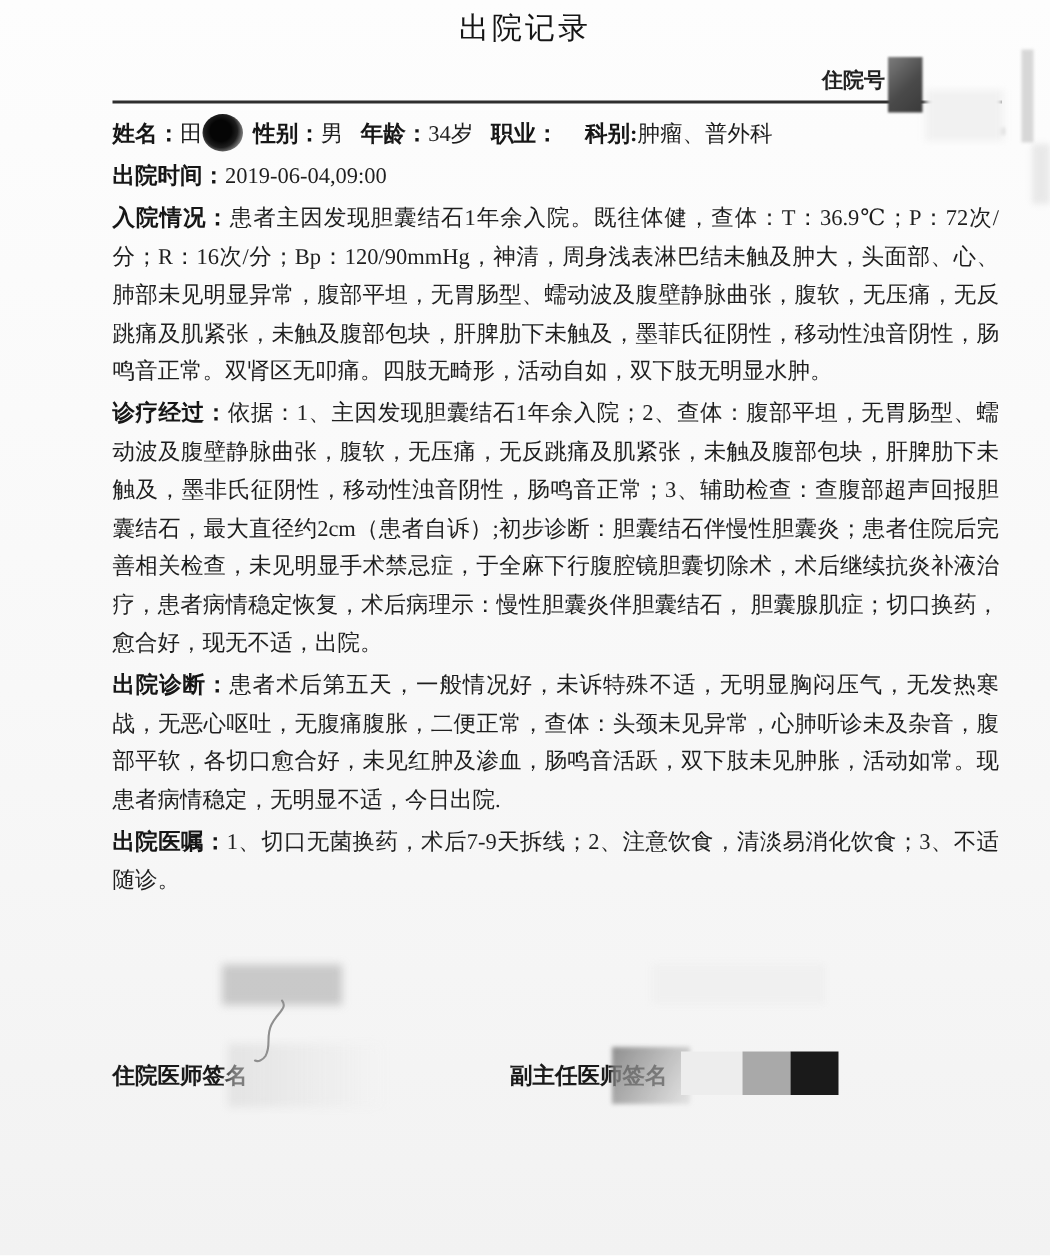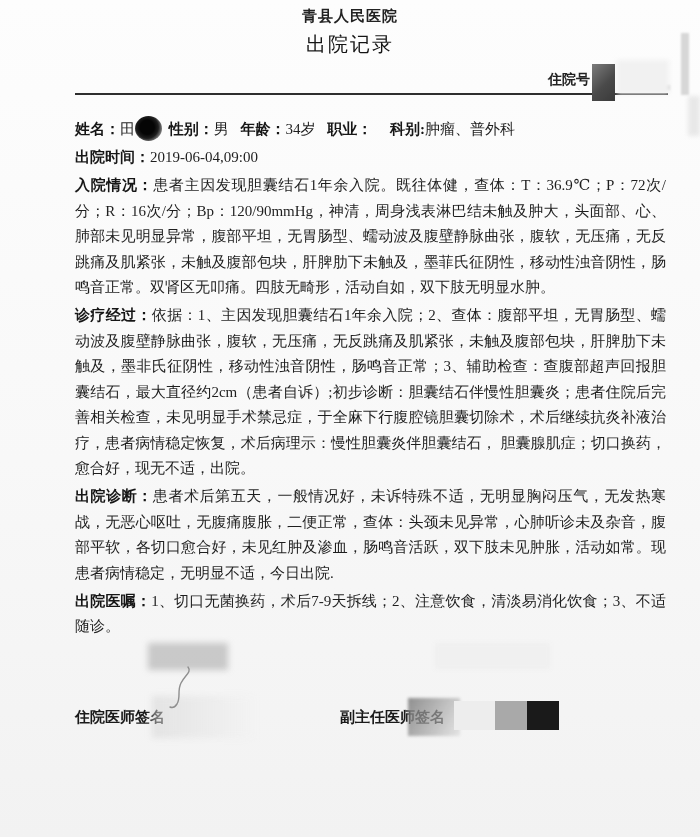--- a/index.html
+++ b/index.html
@@ -29,21 +29,21 @@
   .admission-redaction{
     position:absolute;right:85px;top:2px;width:23px;height:37px;
     background:linear-gradient(135deg,#7c7c7c 0%,#4a4a4a 55%,#3a3a3a 100%);
     filter:blur(0.6px);
   }
   .rule{
     margin:0 32px 0 75px;height:0;
     border-top:2px solid #2e2e2e;
   }
   .content{
-    padding:21px 34px 0 75px;
+    padding:7px 34px 0 75px;
     font-size:15px;line-height:25.5px;font-weight:500;
     text-align:justify;
   }
   .content p{margin:0 0 2.5px 0;}
   .lbl{font-weight:700;color:#161616;}
   .val{color:#1e1e1e;}
   .sp8{margin-left:8px;}
   .sp14{margin-left:14px;}
   .gap{padding-left:16px;}
   .name-redaction{
@@ -80,21 +80,20 @@
   .corner-ghost{left:617px;top:60px;width:52px;height:34px;background:#f1f1f1;filter:blur(2px);}
   .smudge-1{left:148px;top:643px;width:80px;height:27px;background:rgba(128,128,128,.38);filter:blur(3px);z-index:4;}
   .smudge-2{left:435px;top:643px;width:115px;height:26px;background:rgba(236,236,236,.6);filter:blur(2px);z-index:4;}
   .pen-squiggle{position:absolute;left:163px;top:664px;z-index:4;}
 </style>
 </head>
 <body>
 
 <div class="page">
 
-  <div class="hospital">青县人民医院</div>
   <div class="doc-title">出院记录</div>
 
   <div class="admission-row">
     <span class="admission-label">住院号</span>
     <span class="admission-redaction"></span>
   </div>
 
   <div class="rule"></div>
 
   <div class="content">

